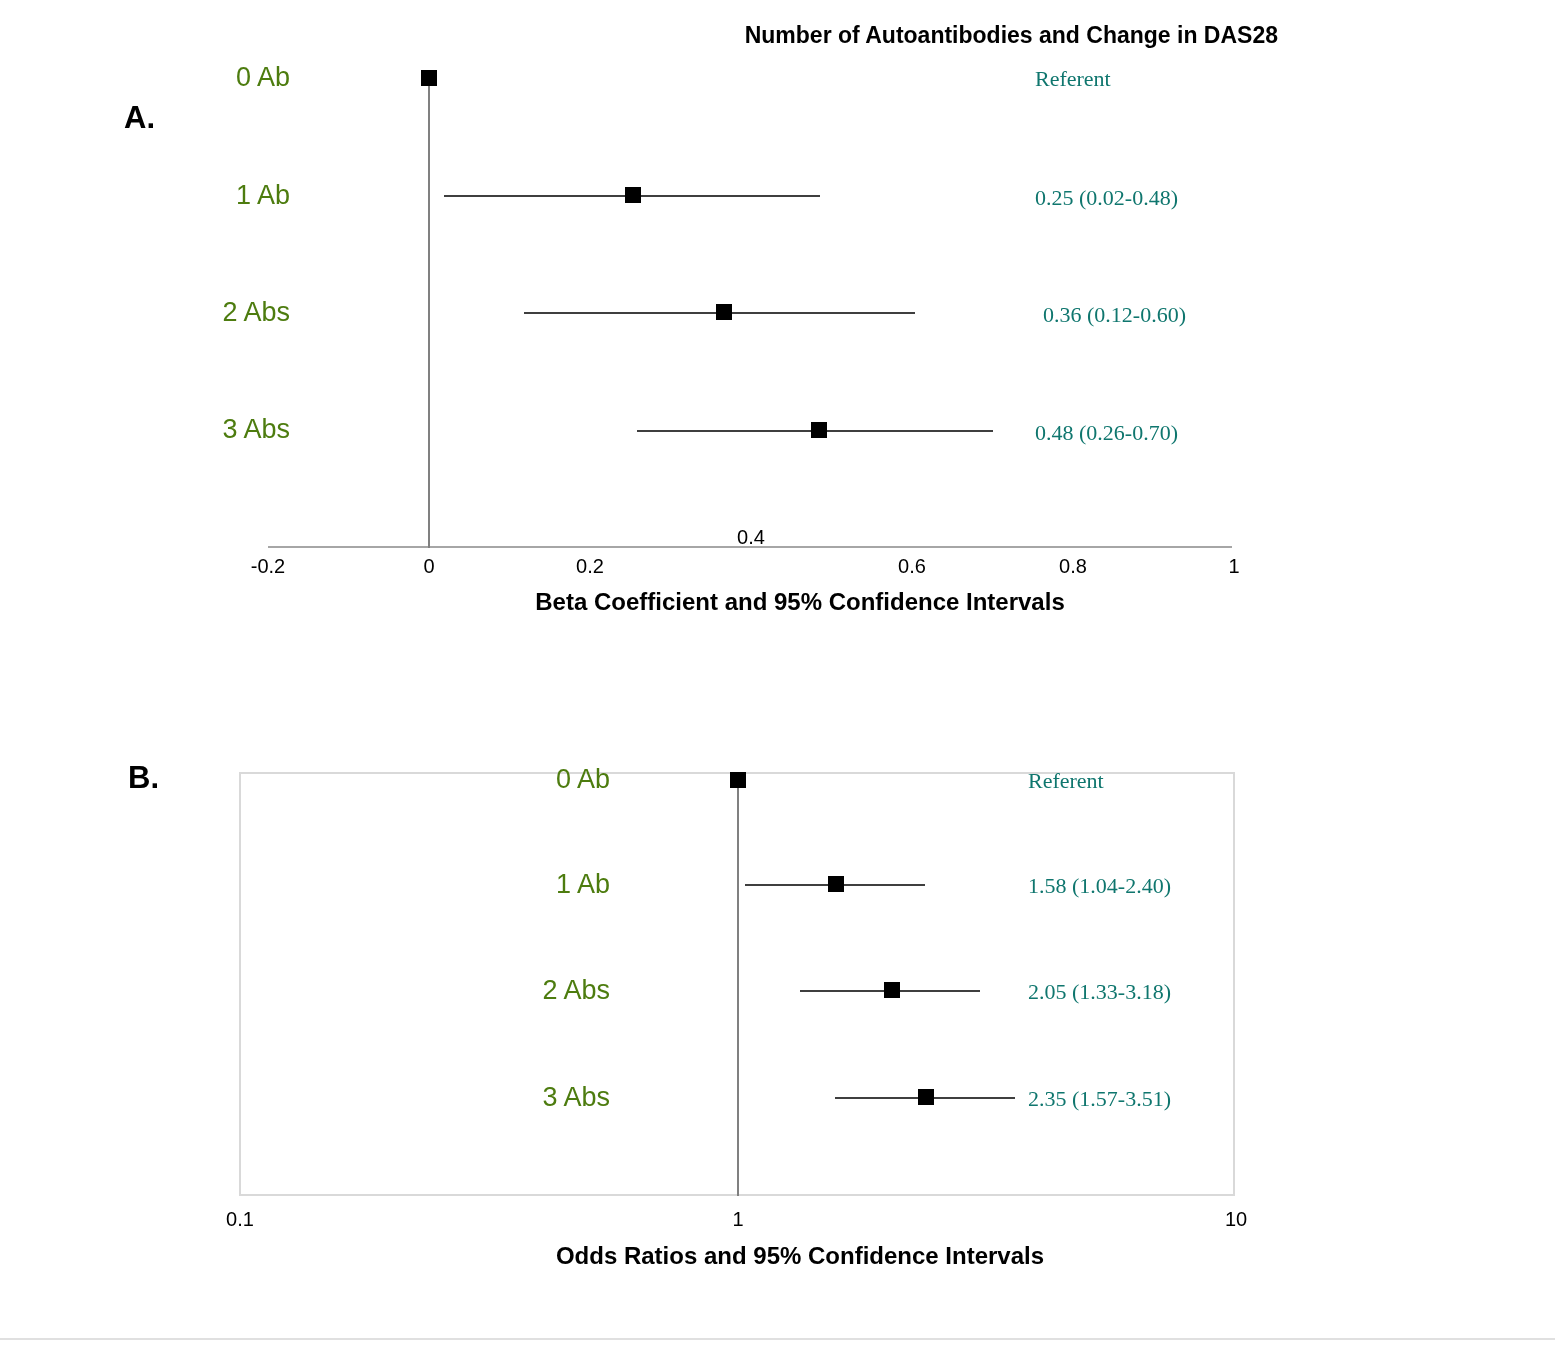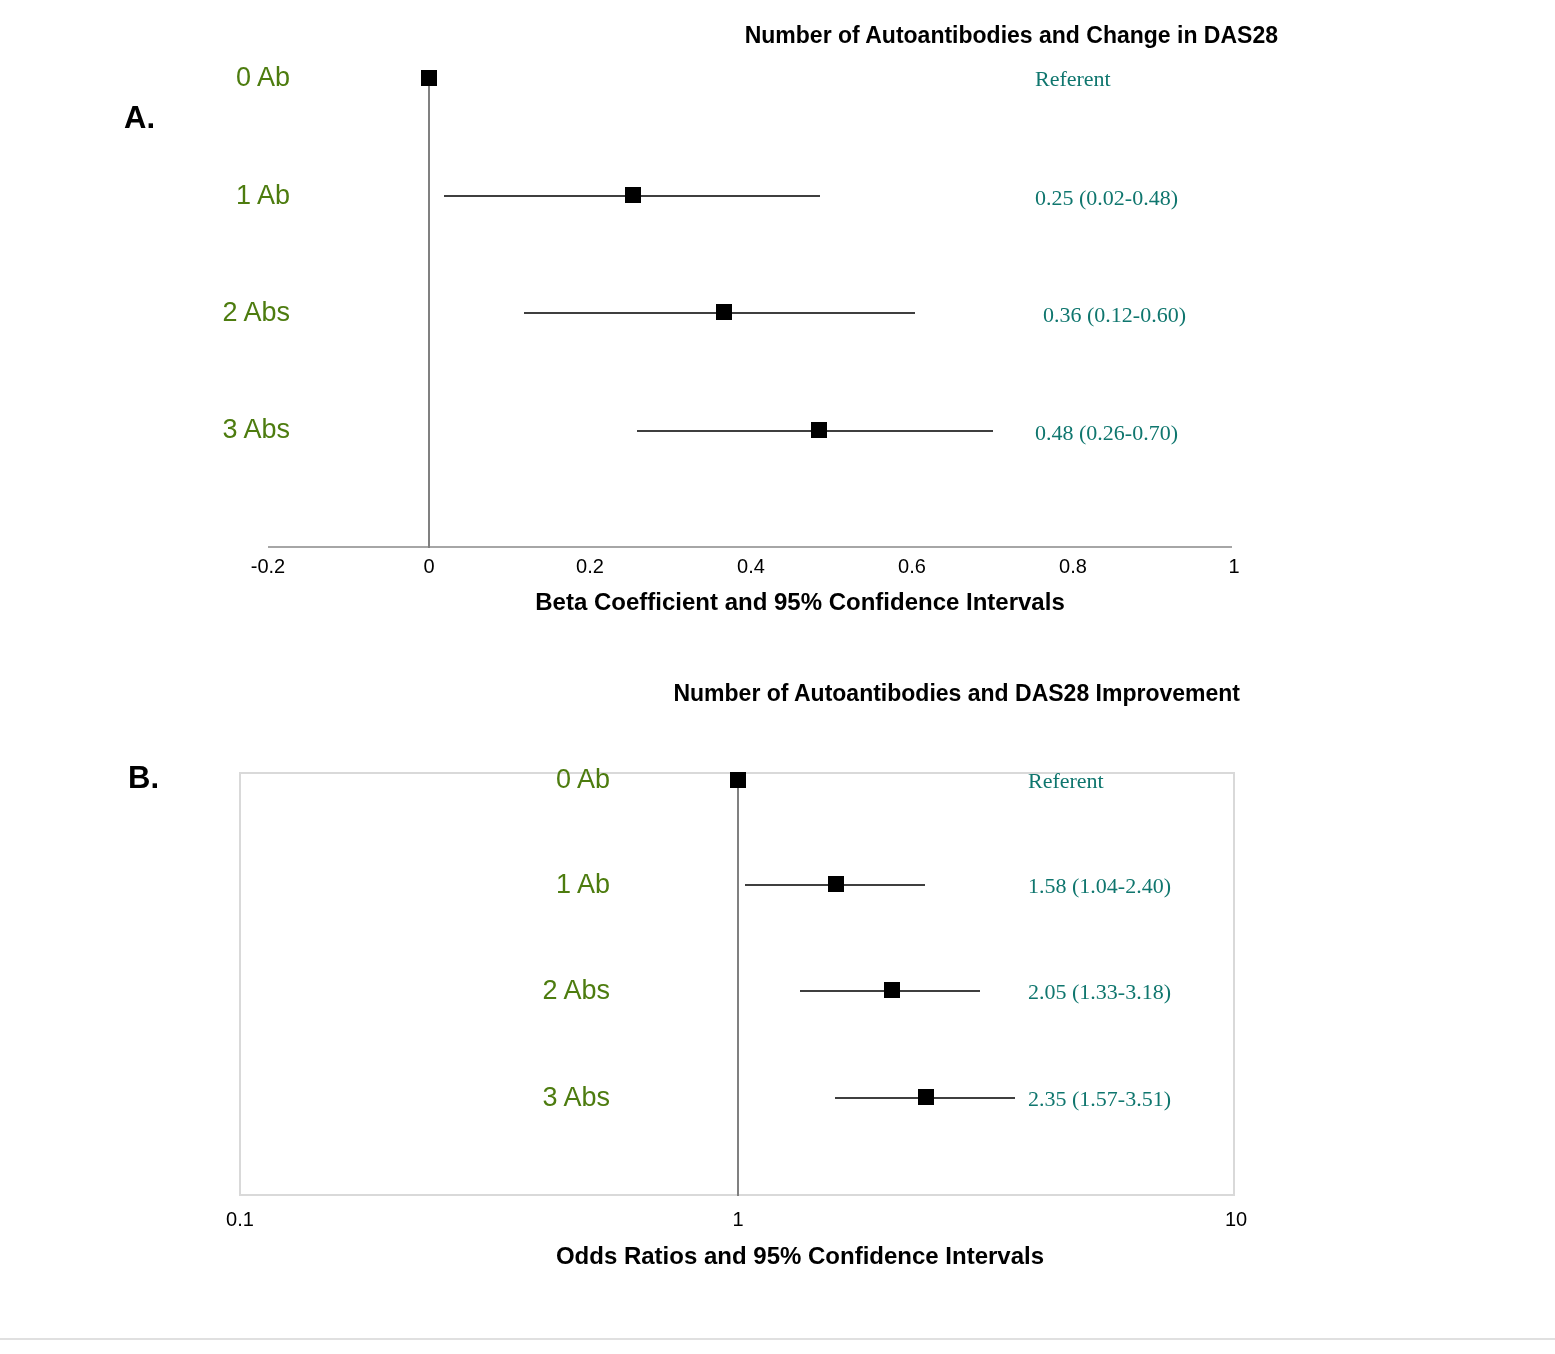--- a/index.html
+++ b/index.html
@@ -150,35 +150,34 @@
     <div class="row-value" style="left:1035px; top:302px;margin-left:8px;">0.36 (0.12-0.60)</div>
 
     <div class="row-label" style="left:120px; top:414px; width:170px;">3 Abs</div>
     <div class="ci-line" style="left:637px; top:430px; width:356px;"></div>
     <div class="marker" style="left:811px; top:422px;"></div>
     <div class="row-value" style="left:1035px; top:420px;">0.48 (0.26-0.70)</div>
 
     <div class="tick-label" style="left:228px; top:555px; width:80px;">-0.2</div>
     <div class="tick-label" style="left:389px; top:555px; width:80px;">0</div>
     <div class="tick-label" style="left:550px; top:555px; width:80px;">0.2</div>
-    <div class="tick-label" style="left:711px; top:555px; width:80px;">0.4</div>
+    <div class="tick-label" style="left:711px; top:526px; width:80px;">0.4</div>
     <div class="tick-label" style="left:872px; top:555px; width:80px;">0.6</div>
     <div class="tick-label" style="left:1033px; top:555px; width:80px;">0.8</div>
     <div class="tick-label" style="left:1194px; top:555px; width:80px;">1</div>
 
     <div class="axis-title" style="left:380px; top:588px; width:840px;">Beta Coefficient and 95% Confidence Intervals</div>
   </div>
 </div>
 
 <div class="panel" id="panel-b">
 
   <div class="panel-letter" style="left:128px; top:100px;">B.</div>
 
   <div class="chart-title" style="left:240px; top:18px; width:1000px;">
-    <div>Number of Autoantibodies and DAS28 Improvement</div>
   </div>
 
   <div class="plot" id="plot-b" style="left:0; top:0; width:1555px; height:694px;">
 
     <div class="plot-border" style="left:239px; top:112px; width:996px; height:424px;"></div>
 
     <div class="ref-line" style="left:737px; top:112px; height:424px;"></div>
 
     <div class="row-label" style="left:440px; top:104px; width:170px; text-align:right;">0 Ab</div>
     <div class="marker" style="left:730px; top:112px;"></div>

